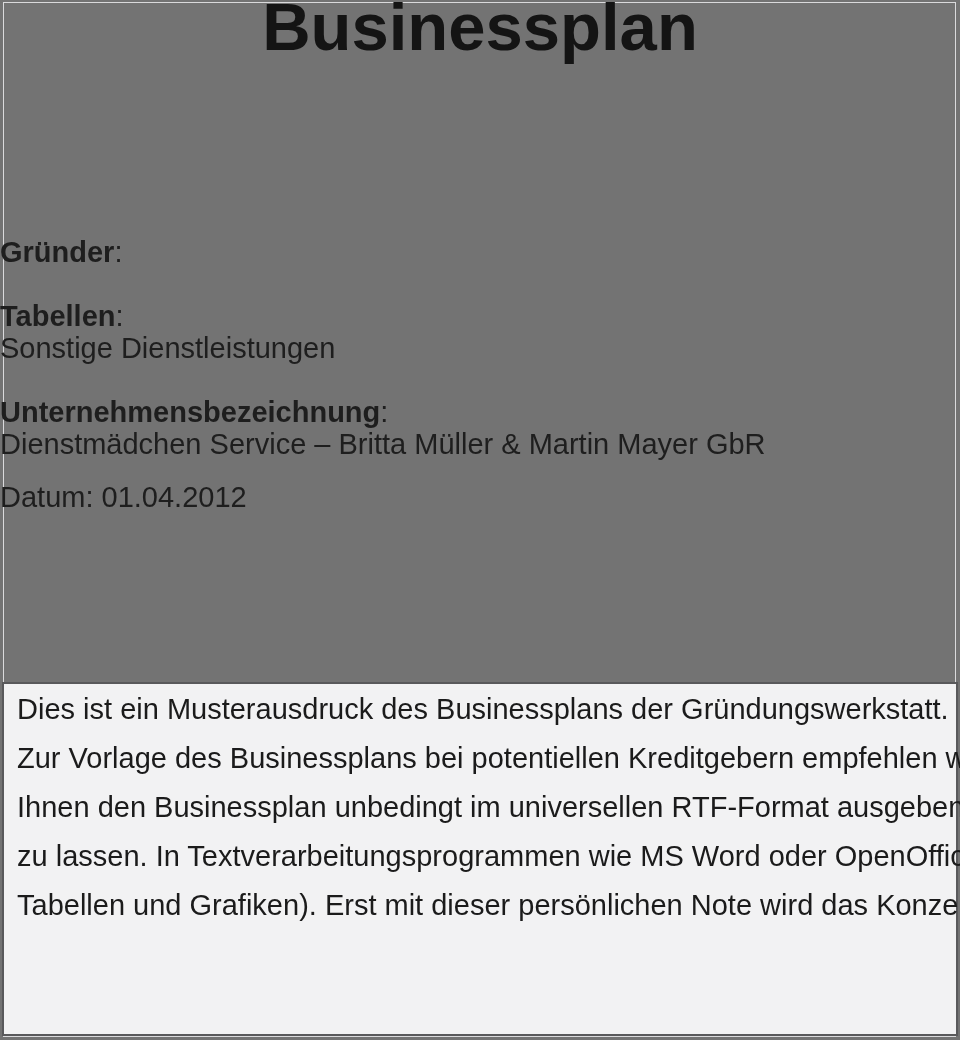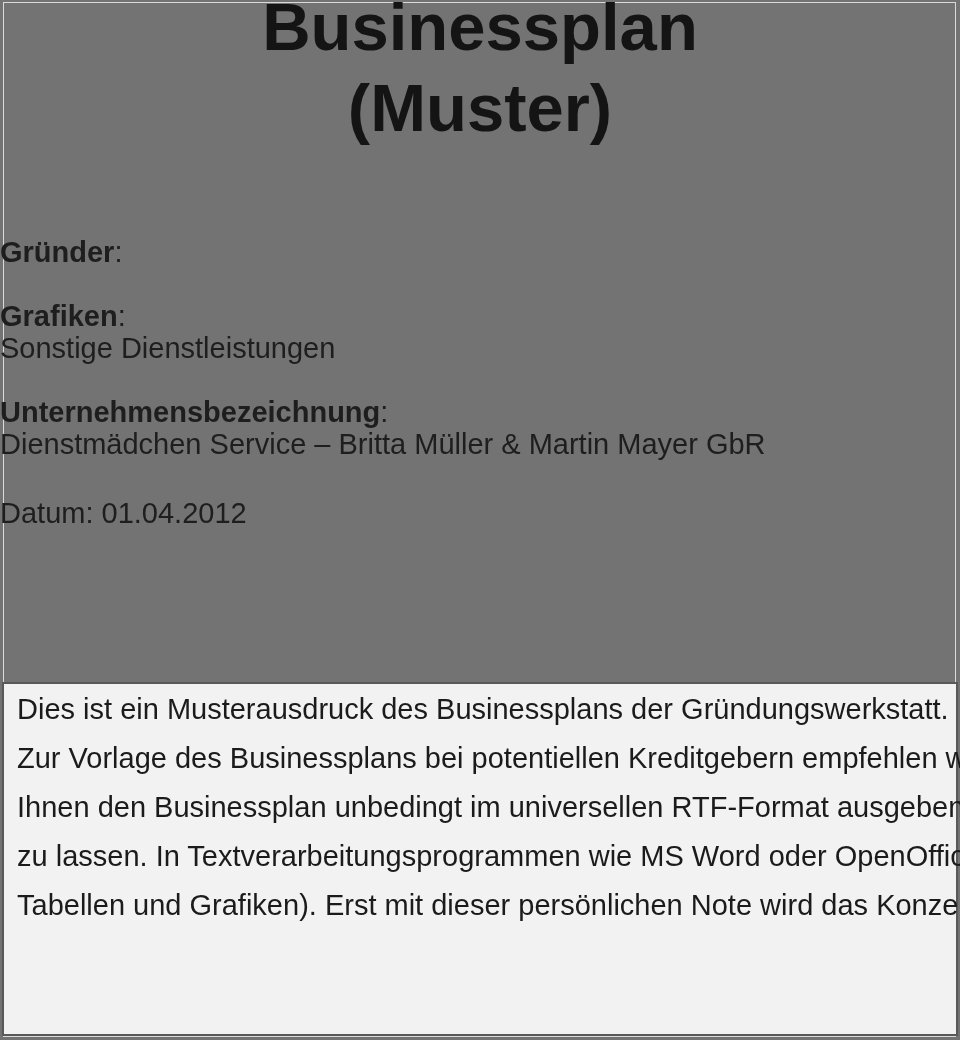--- a/index.html
+++ b/index.html
@@ -45,21 +45,21 @@
     top: 236px;
     left: 0;
     right: 0;
     font-size: 29px;
     line-height: 32px;
   }
   .info-section { margin: 0; }
   .info-section + .info-section { margin-top: 32px; }
   .info-label { font-weight: bold; }
   .info-colon { font-weight: normal; }
-  .date-line { margin-top: 37px; font-size: 29px; line-height: 32px; }
+  .date-line { margin-top: 21px; font-size: 29px; line-height: 32px; }
   .note-box {
     position: absolute;
     left: 2px;
     right: 2px;
     top: 682px;
     bottom: 4px;
     border: 2px solid #59595b;
     background: #f2f2f3;
     padding: 1px 10px 0 13px;
     box-sizing: border-box;
@@ -71,31 +71,30 @@
   .note-line { white-space: nowrap; }
 </style>
 </head>
 <body>
 
 <div class="page">
   <div class="page-frame"></div>
 
   <h1 class="doc-title">
     <div>Businessplan</div>
-    <div>(Muster)</div>
   </h1>
 
   <div class="info-block">
 
     <div class="info-section">
       <div><span class="info-label">Gründer</span><span class="info-colon">:</span></div>
     </div>
 
     <div class="info-section">
-      <div><span class="info-label">Grafiken</span><span class="info-colon">:</span></div>
+      <div><span class="info-label">Tabellen</span><span class="info-colon">:</span></div>
       <div>Sonstige Dienstleistungen</div>
     </div>
 
     <div class="info-section">
       <div><span class="info-label">Unternehmensbezeichnung</span><span class="info-colon">:</span></div>
       <div>Dienstmädchen Service – Britta Müller &amp; Martin Mayer GbR</div>
     </div>
 
     <div class="date-line">Datum: 01.04.2012</div>
   </div>

